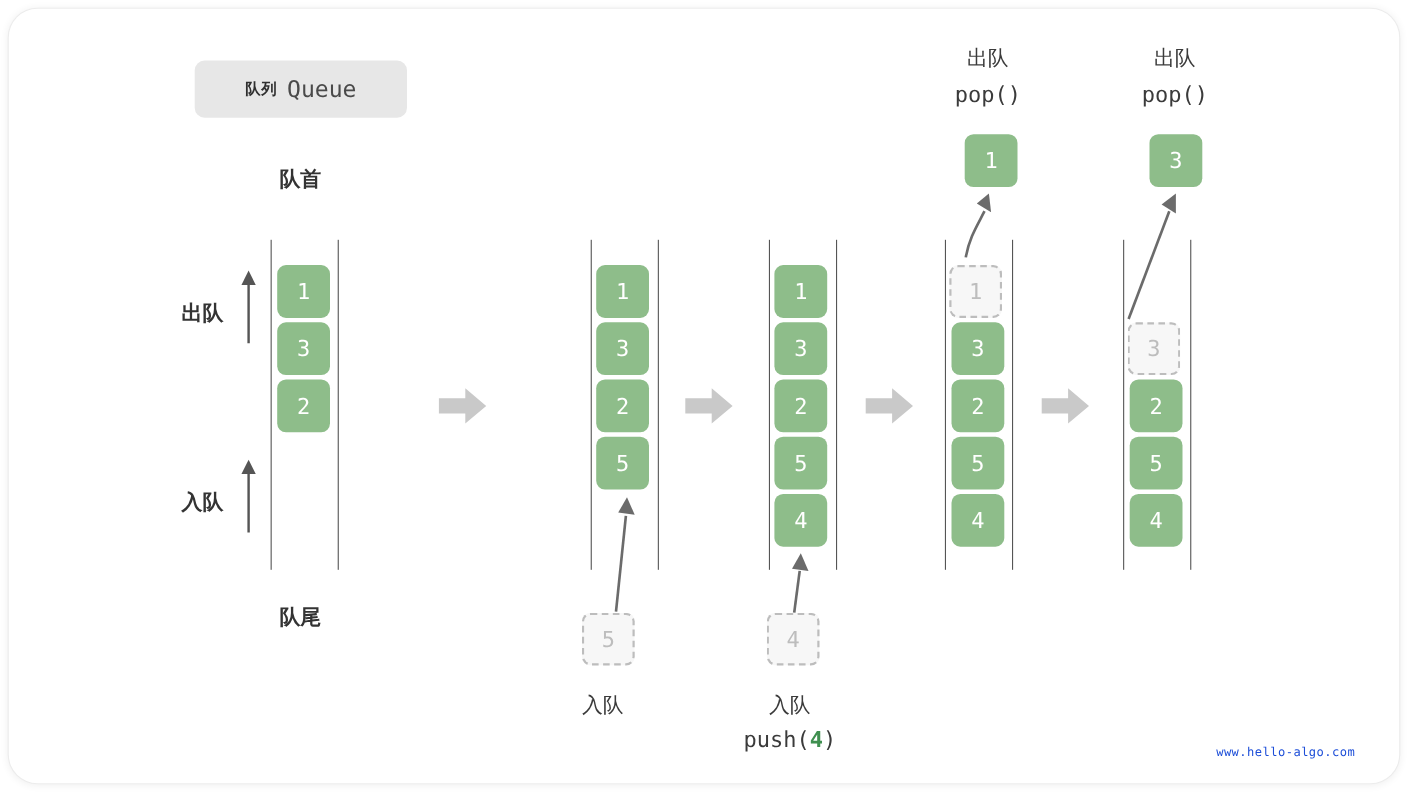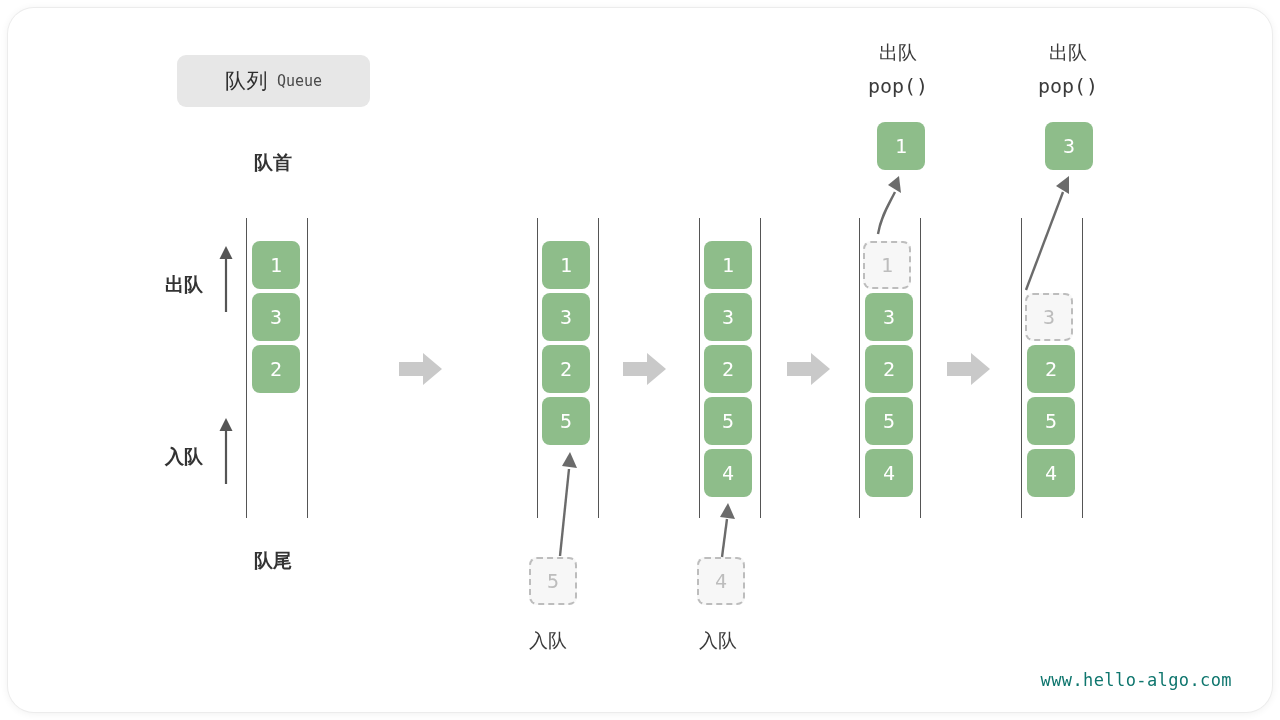--- a/index.html
+++ b/index.html
@@ -15,25 +15,25 @@
   }
   .abs{position:absolute;}
 
   
   #title-badge{
     left:169px;top:47px;width:193px;height:52px;
     background:#e7e7e7;border-radius:9px;
     display:flex;align-items:center;justify-content:center;
   }
   #title-badge .cn{
-    font-weight:normal;font-size:21px;color:#2f2f2f;letter-spacing:.5px;
+    font-weight:bold;font-size:14px;color:#2f2f2f;letter-spacing:.5px;
   }
   #title-badge .en{
     font-family:"DejaVu Sans Mono","Liberation Mono",monospace;
-    font-size:15px;color:#4a4a4a;margin-left:9px;
+    font-size:21px;color:#4a4a4a;margin-left:9px;
   }
 
   
   .cap-cn{
     font-weight:bold;font-size:19px;color:#333333;
     white-space:nowrap;text-align:center;
   }
   .op-cn{
     font-size:19px;color:#3b3b3b;white-space:nowrap;text-align:center;
     font-family:"Liberation Sans","DejaVu Sans",sans-serif;
@@ -60,21 +60,21 @@
     color:#bdbdbd;width:44px;height:44px;box-sizing:content-box;
   }
 
   
   .step-arrow{width:44px;height:34px;}
 
   
   #watermark{
     right:40px;bottom:22px;
     font-family:"DejaVu Sans Mono","Liberation Mono",monospace;
-    font-size:17px;color:#0f766e;letter-spacing:.4px;white-space:nowrap;margin-left:17px;
+    font-size:11px;color:#1d4ed8;letter-spacing:.4px;white-space:nowrap;margin-left:17px;
   }
   svg{display:block;overflow:visible;}
 </style>
 </head>
 <body>
 
 <div id="card">
 
   <div class="abs" id="title-badge">
     <span class="cn">队列</span>
@@ -130,20 +130,21 @@
   <div class="abs cell" style="left:696px;top:285px;">3</div>
   <div class="abs cell" style="left:696px;top:337px;">2</div>
   <div class="abs cell" style="left:696px;top:389px;">5</div>
   <div class="abs cell" style="left:696px;top:441px;">4</div>
   <div class="abs cell ghost" style="left:689px;top:549px;">4</div>
   <svg class="abs" style="left:694px;top:489px;" width="46" height="64">
     <path d="M20 60 L25 22" stroke="#6b6b6b" stroke-width="2.4" fill="none"></path>
     <path d="M26 6 L33 22 L18 20 Z" fill="#6b6b6b"></path>
   </svg>
   <div class="abs op-cn" style="left:650px;top:620px;width:120px;">入队</div>
+  <div class="abs op-code" style="left:630px;top:652px;width:160px;"><span>push(</span><span class="num">4</span><span>)</span></div>
 
   <svg class="abs step-arrow" style="left:779px;top:344px;" viewBox="0 0 44 34">
     <path d="M0 10 L24 10 L24 1 L43 17 L24 33 L24 24 L0 24 Z" fill="#c9c9c9"></path>
   </svg>
 
   <div class="abs op-cn" style="left:830px;top:32px;width:120px;">出队</div>
   <div class="abs op-code" style="left:810px;top:66px;width:160px;"><span>pop(</span><span class="num"></span><span>)</span></div>
   <div class="abs cell" style="left:869px;top:114px;">1</div>
   <svg class="abs" style="left:845px;top:160px;" width="60" height="70">
     <path d="M25 66 C28 48, 36 36, 42 24" stroke="#6b6b6b" stroke-width="2.4" fill="none"></path>

